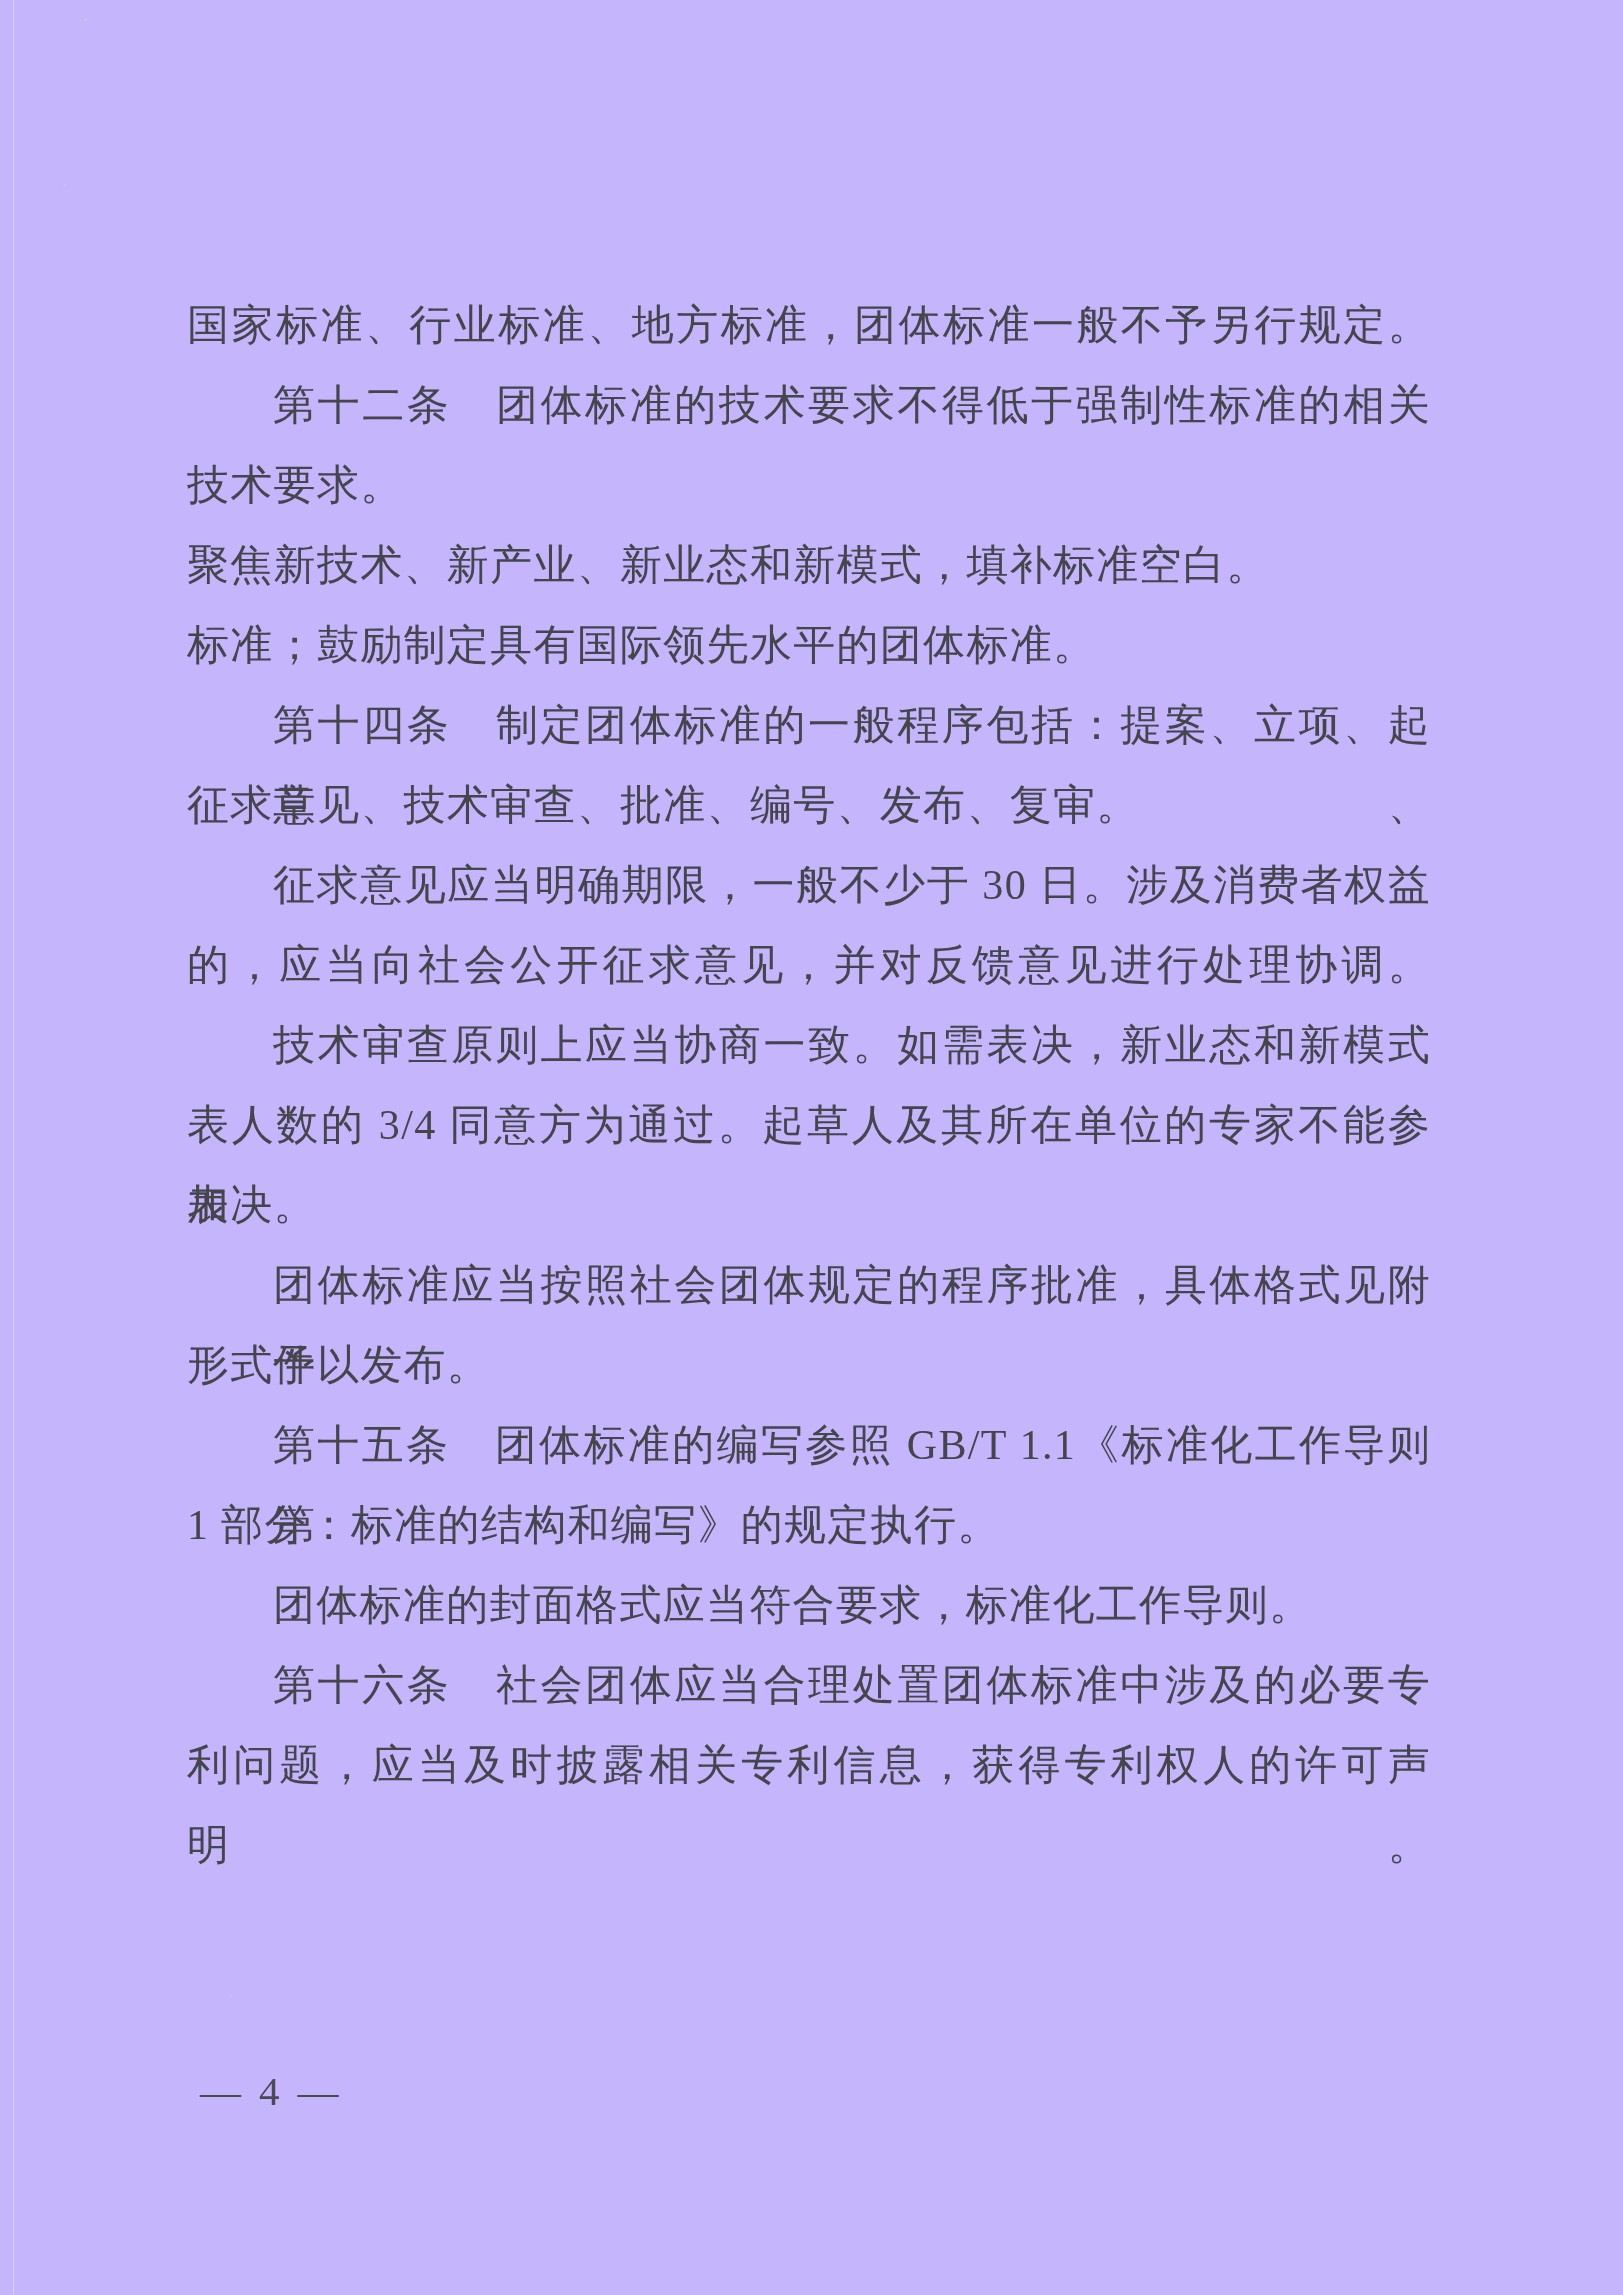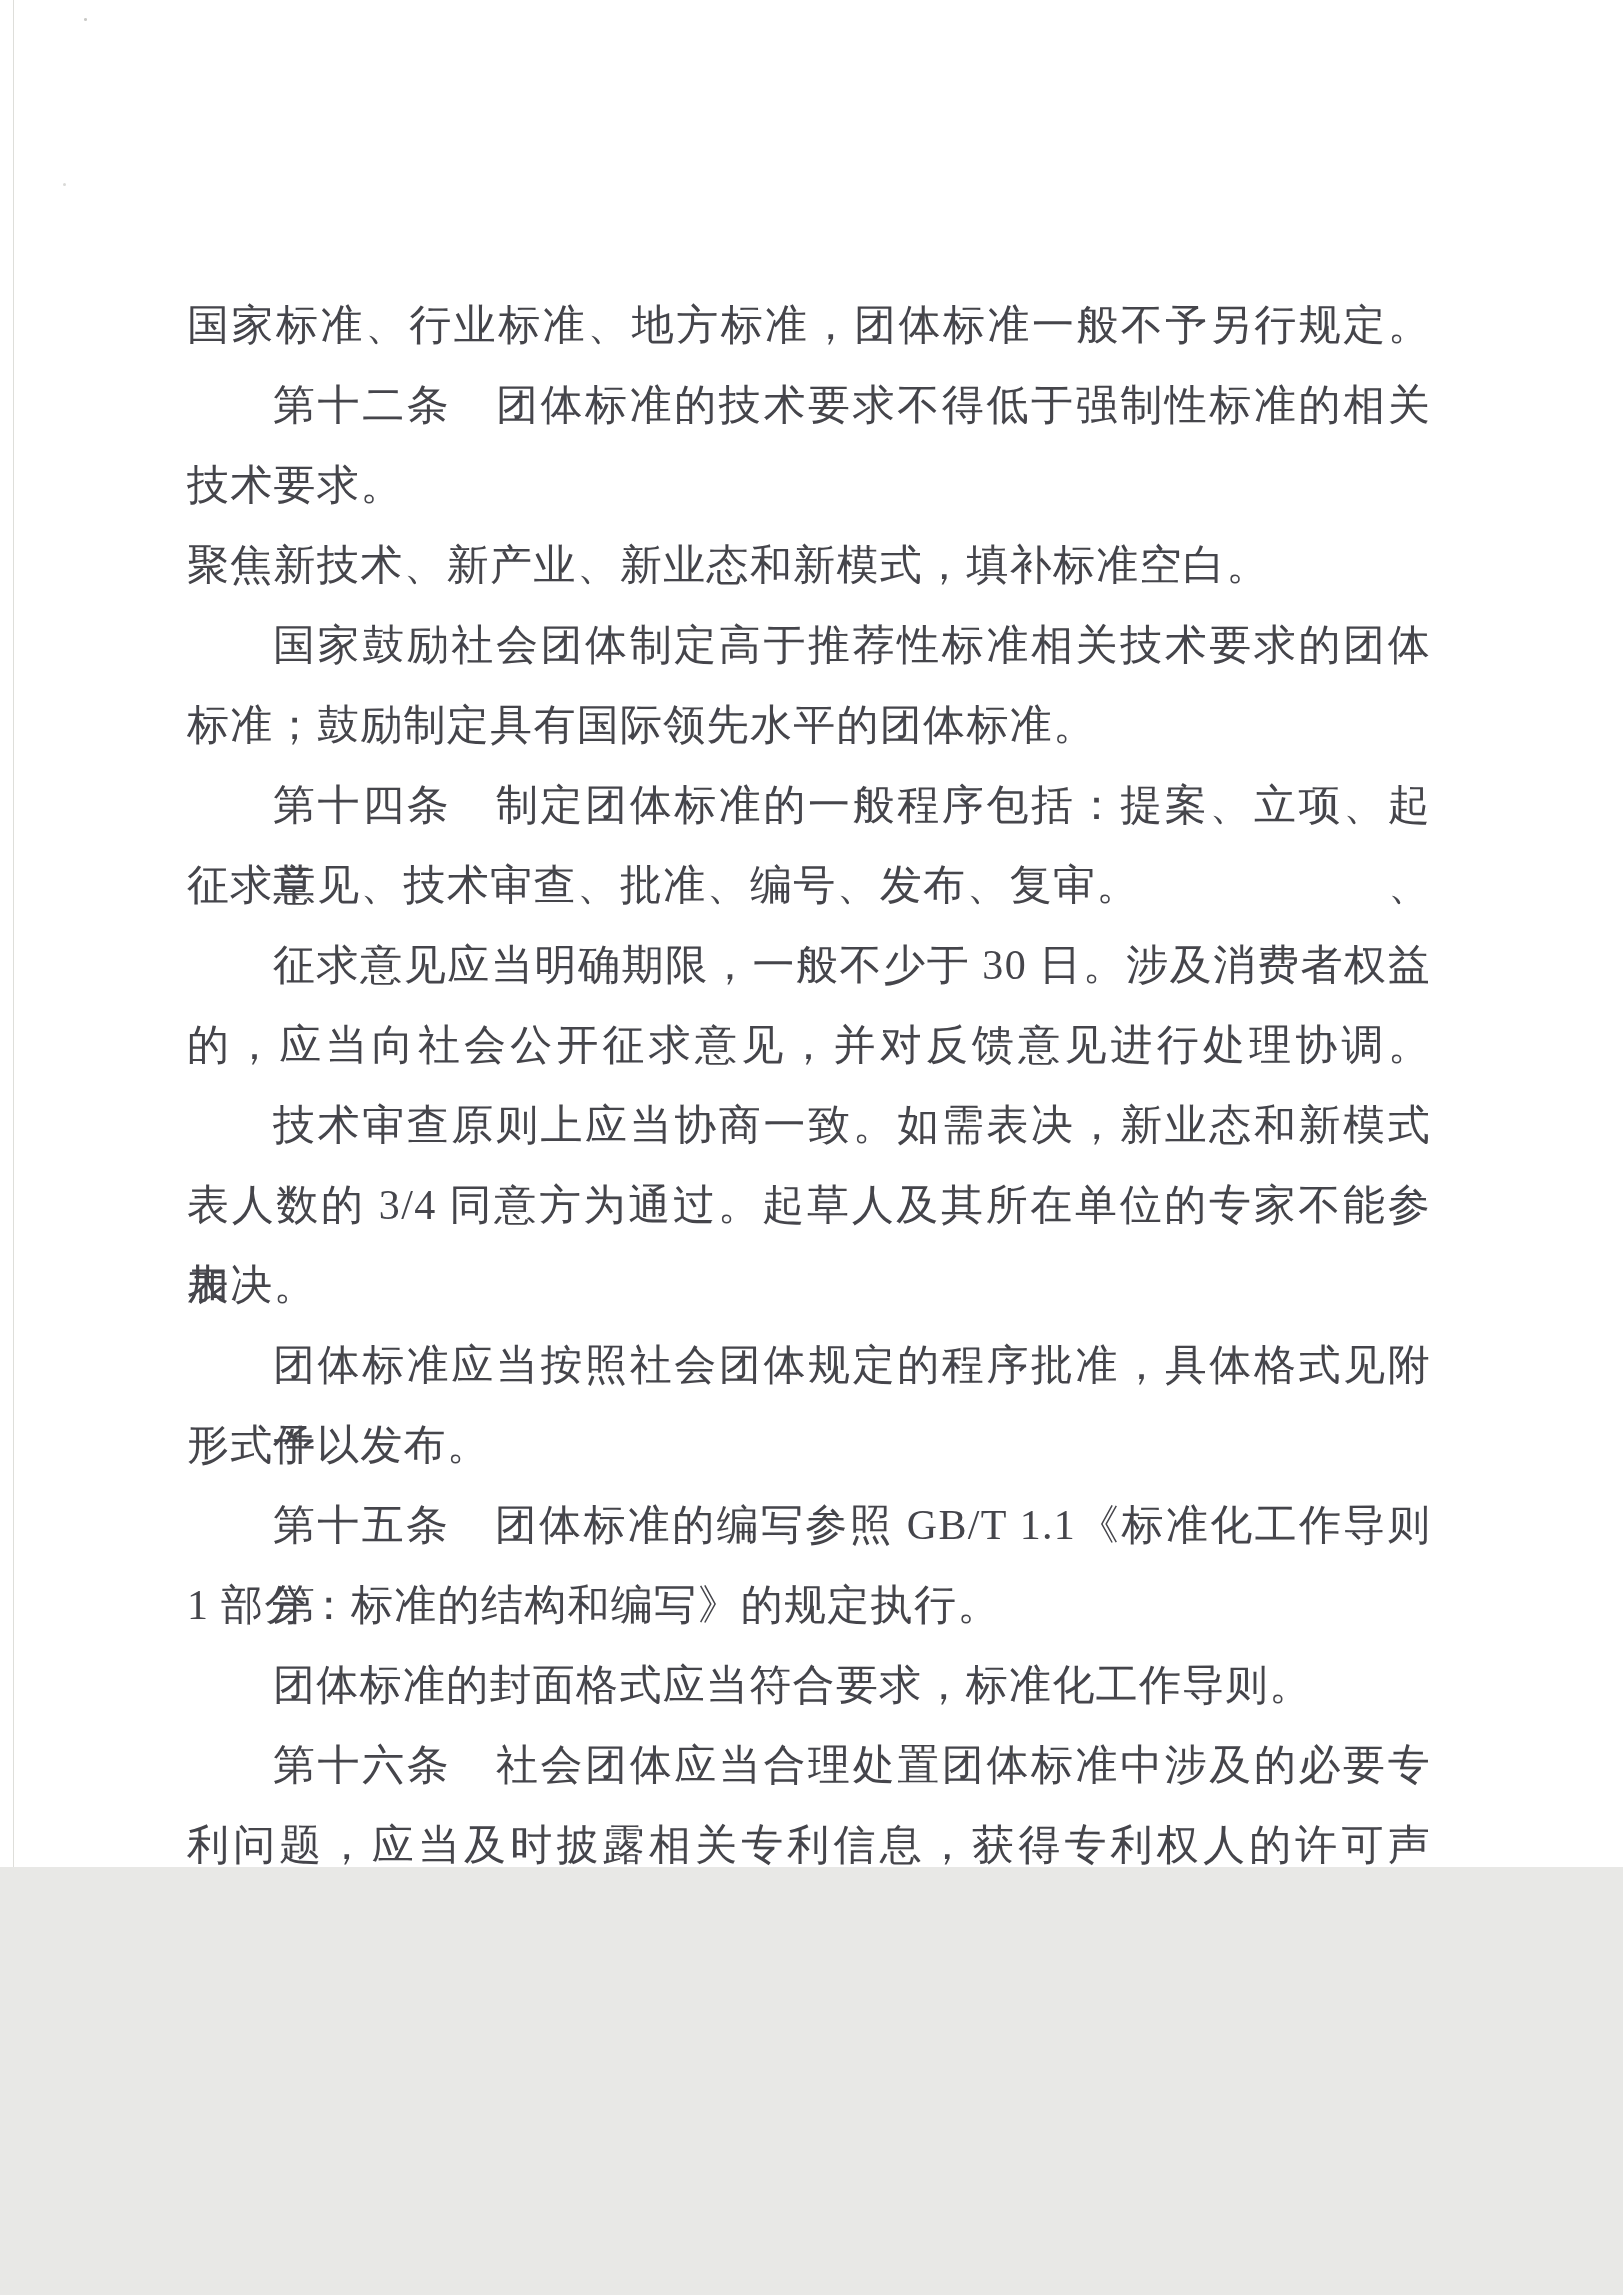--- a/index.html
+++ b/index.html
@@ -3,22 +3,22 @@
 <meta charset="utf-8">
 <style>
   html, body {
     margin: 0;
     padding: 0;
     background: #e8e8e6;
   }
   .page {
     position: relative;
     width: 1624px;
-    height: 1867px;
-    background: #ffffff;
+    height: 2295px;
+    background: #c4b5fd;
     overflow: hidden;
     font-family: "Liberation Serif", "DejaVu Serif", serif;
   }
   
   .scan-edge {
     position: absolute;
     left: 13px;
     top: 0;
     width: 1.3px;
     height: 100%;
@@ -77,21 +77,20 @@
   <div class="scan-edge"></div>
   <div class="speckle s1"></div>
   <div class="speckle s2"></div>
   <div class="speckle s3"></div>
 
   <div class="content">
     <div class="line j">国家标准、行业标准、地方标准，团体标准一般不予另行规定。</div>
     <div class="line j in">第十二条　团体标准的技术要求不得低于强制性标准的相关</div>
     <div class="line">技术要求。</div>
     <div class="line">聚焦新技术、新产业、新业态和新模式，填补标准空白。</div>
-    <div class="line j in">国家鼓励社会团体制定高于推荐性标准相关技术要求的团体</div>
     <div class="line">标准；鼓励制定具有国际领先水平的团体标准。</div>
     <div class="line j in">第十四条　制定团体标准的一般程序包括：提案、立项、起草、</div>
     <div class="line">征求意见、技术审查、批准、编号、发布、复审。</div>
     <div class="line j in">征求意见应当明确期限，一般不少于 30 日。涉及消费者权益</div>
     <div class="line j">的，应当向社会公开征求意见，并对反馈意见进行处理协调。</div>
     <div class="line j in">技术审查原则上应当协商一致。如需表决，新业态和新模式</div>
     <div class="line j">表人数的 3/4 同意方为通过。起草人及其所在单位的专家不能参加</div>
     <div class="line">表决。</div>
     <div class="line j in">团体标准应当按照社会团体规定的程序批准，具体格式见附件</div>
     <div class="line">形式予以发布。</div>

